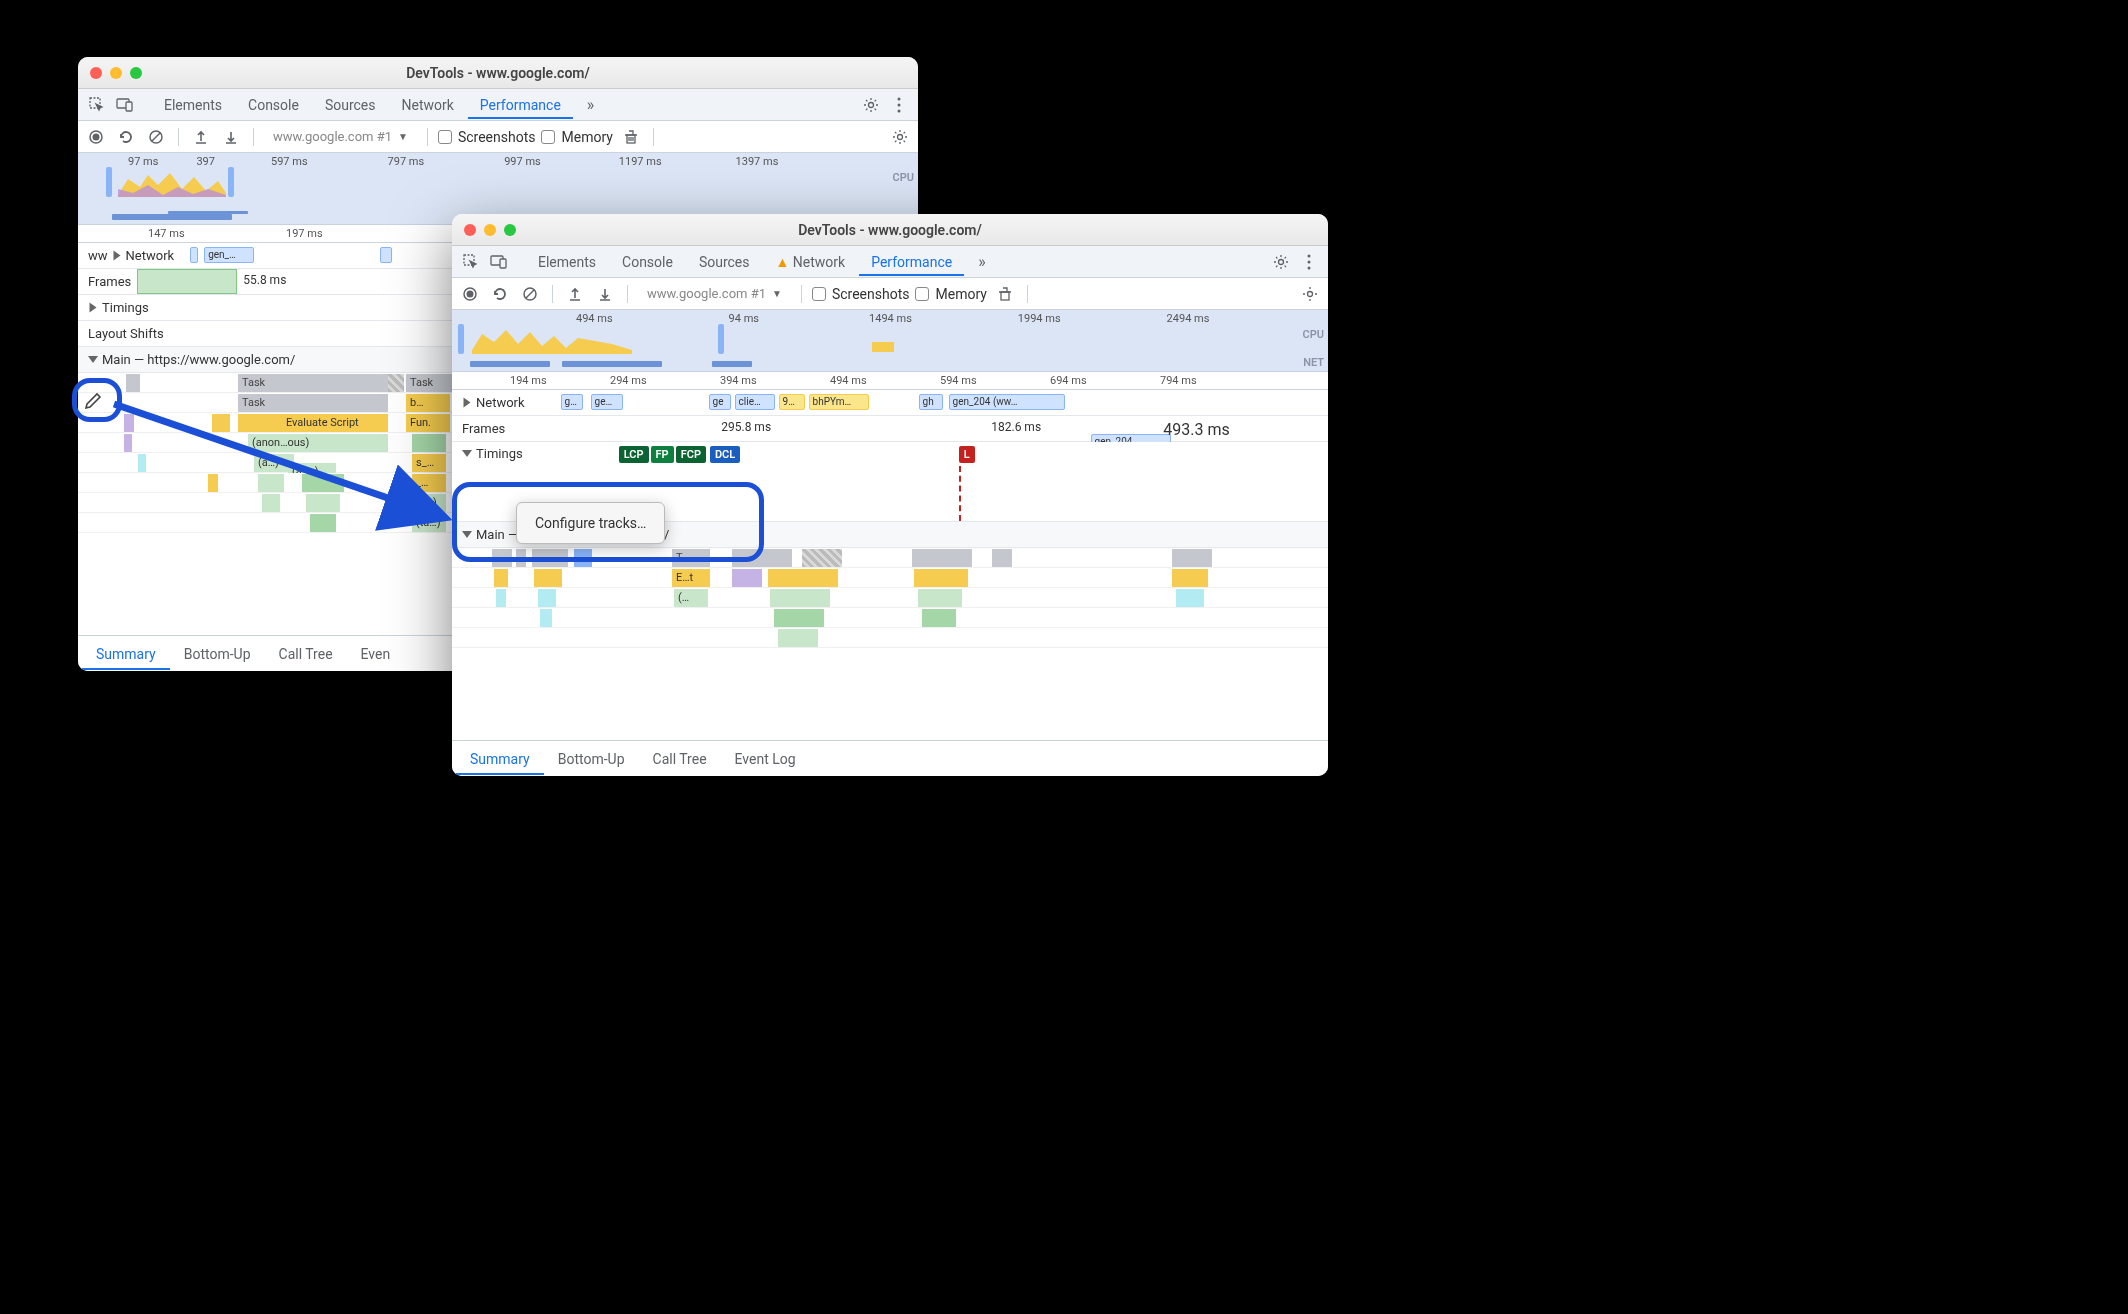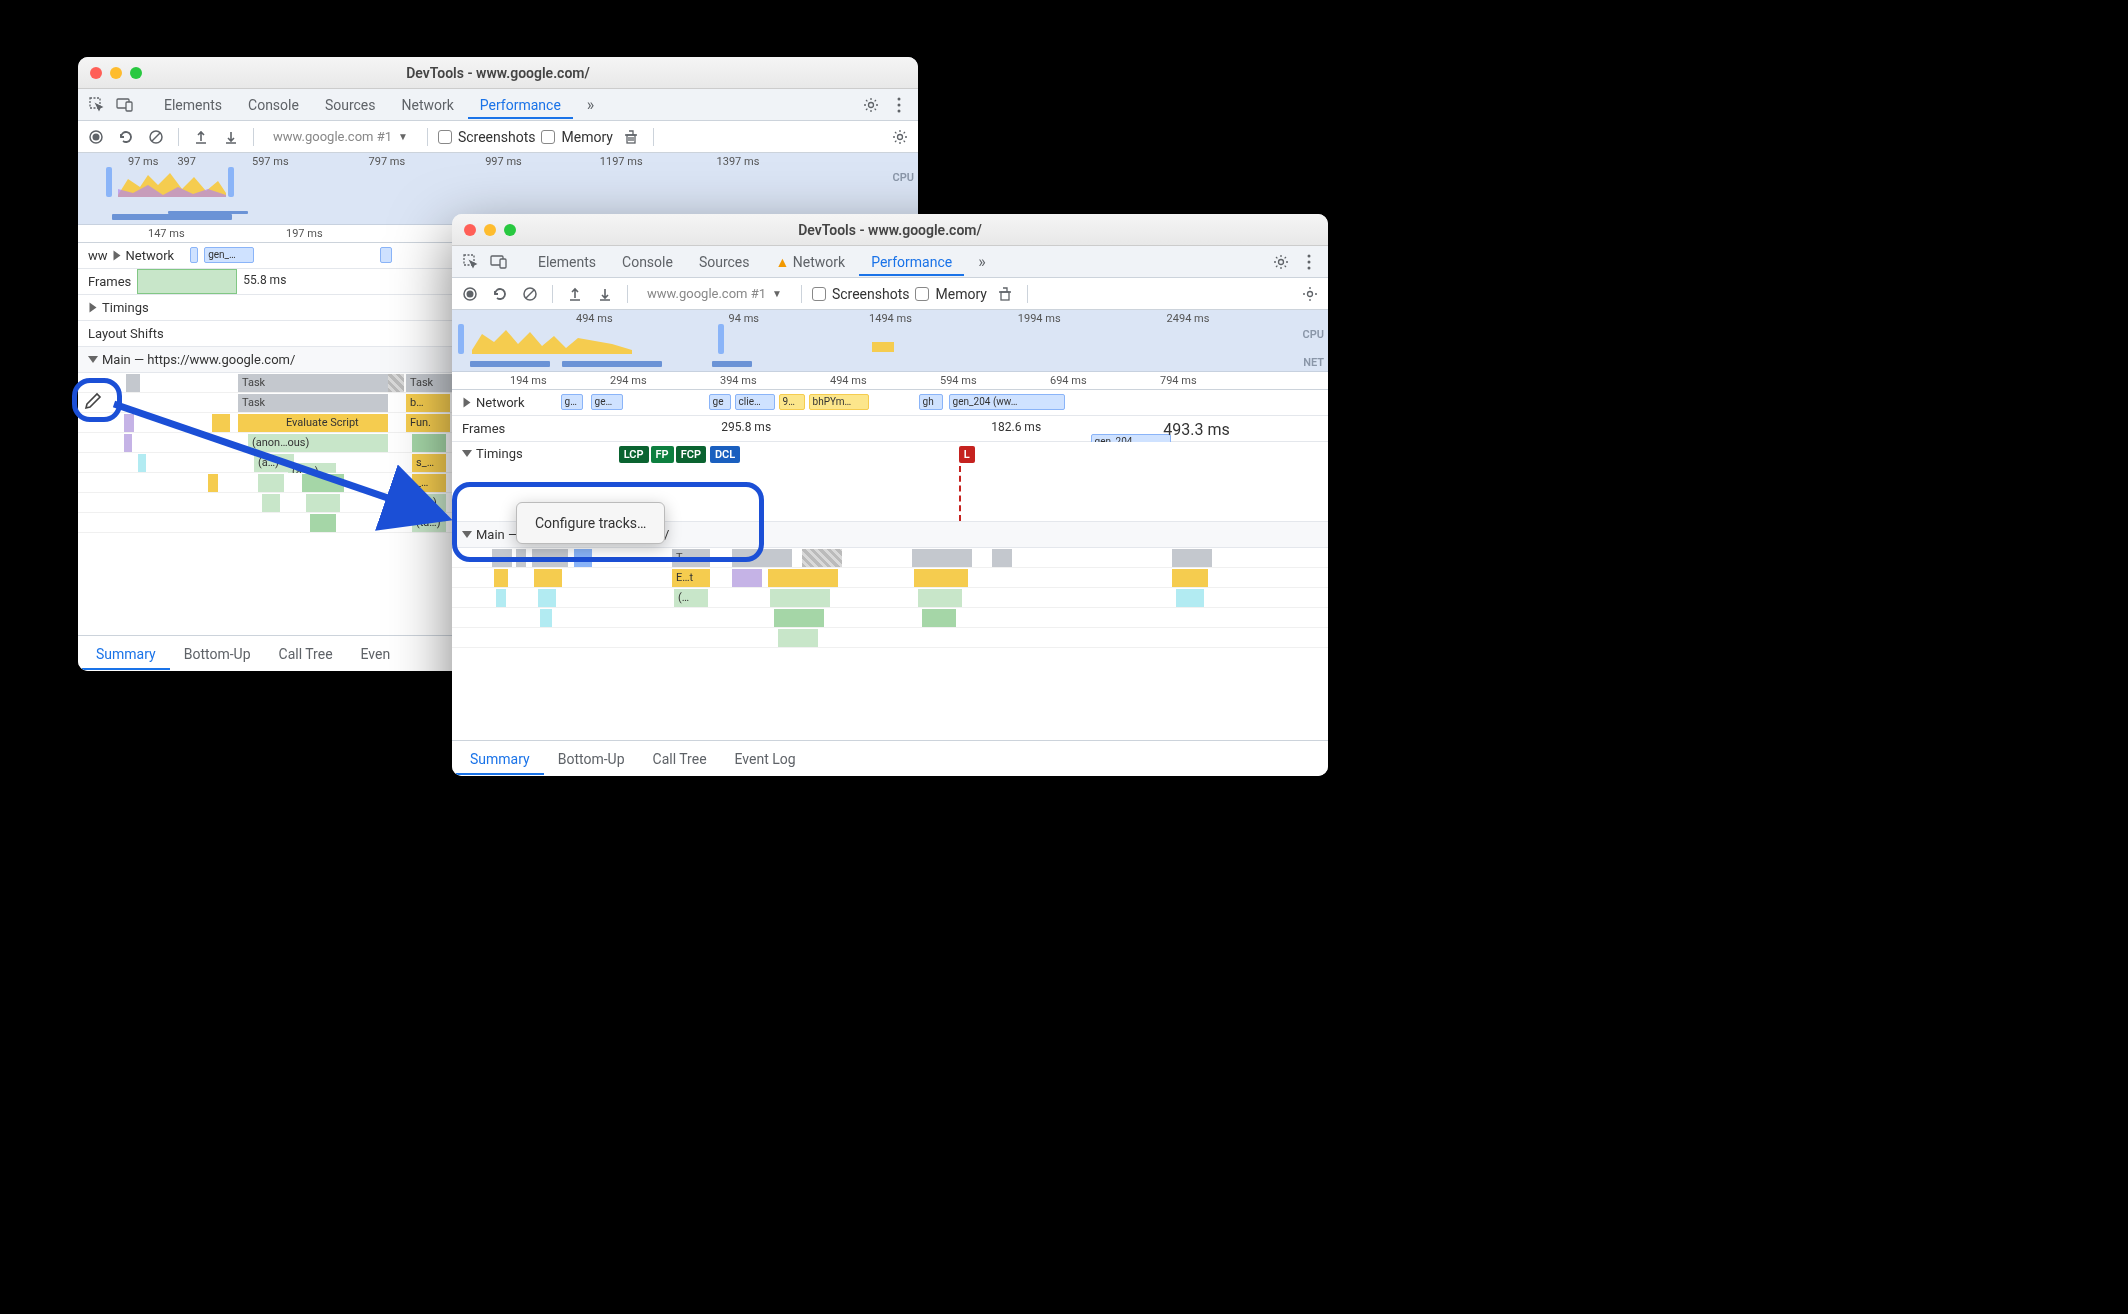--- a/index.html
+++ b/index.html
@@ -213,21 +213,21 @@
         <svg width="16" height="16" fill="none" stroke="#5f6368" stroke-width="1.3">
           <circle cx="8" cy="8" r="2.5"></circle>
           <path d="M8 1v2M8 13v2M1 8h2M13 8h2M3 3l1.4 1.4M11.6 11.6L13 13M13 3l-1.4 1.4M4.4 11.6L3 13"></path>
         </svg>
       </div>
   </div>
 
   <div class="overview">
     <div class="ticks">
       <span style="margin-left:46px">97 ms</span>
-      <span style="margin-left:19px">397</span>
+      <span style="margin-left:38px">397</span>
       <span style="margin-left:56px">597 ms</span>
       <span style="margin-left:80px">797 ms</span>
       <span style="margin-left:80px">997 ms</span>
       <span style="margin-left:78px">1197 ms</span>
       <span style="margin-left:74px">1397 ms</span>
     </div>
     <div class="cpu-label">CPU</div>
     <div class="flame-area">
       <svg width="100%" height="30" preserveAspectRatio="none">
           <rect x="28" y="0" width="6" height="30" fill="#8ab4f8" rx="2"></rect>

